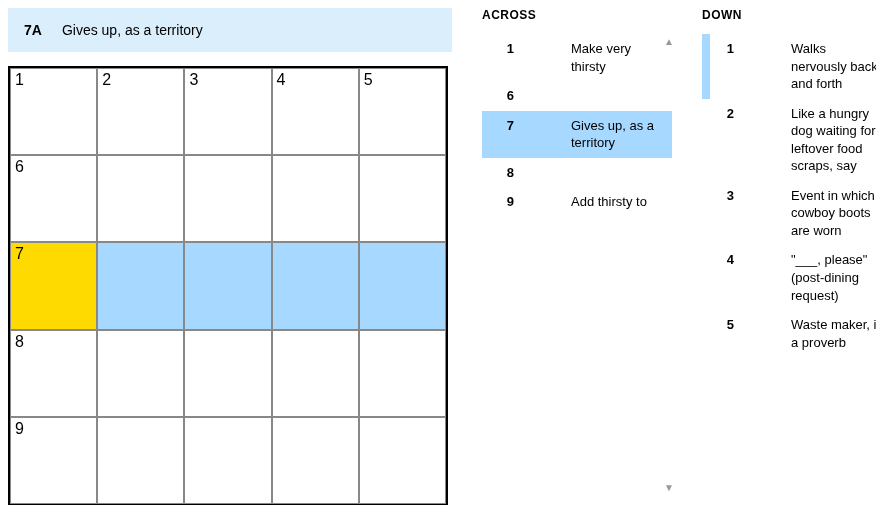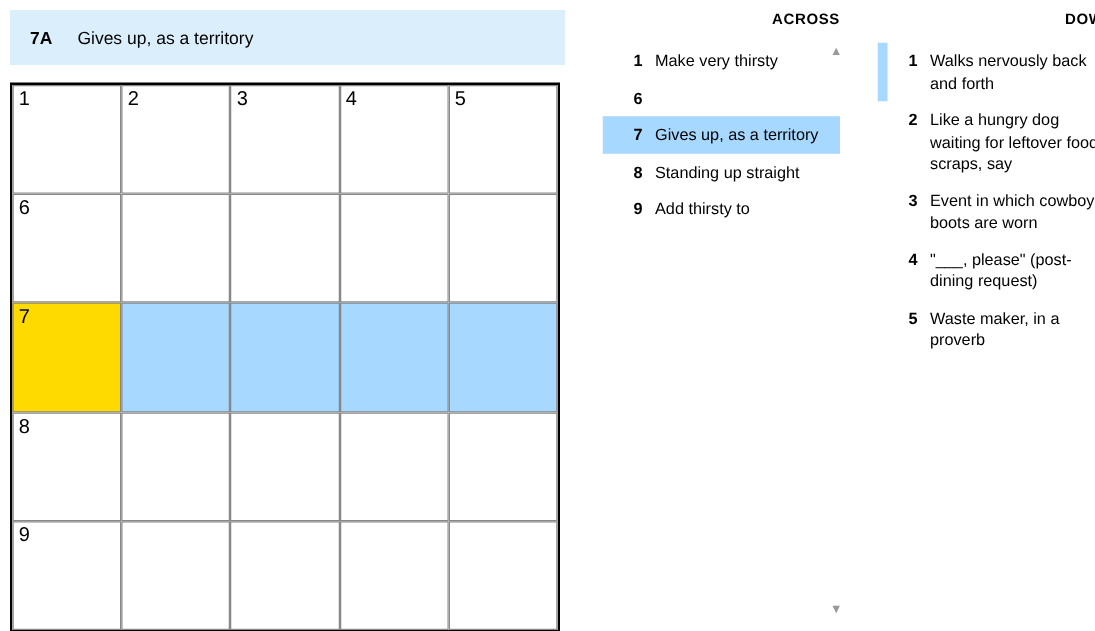--- a/index.html
+++ b/index.html
@@ -63,21 +63,20 @@
     width: 190px;
     flex-shrink: 0;
     position: relative;
   }
   .clue-header {
     font-weight: bold;
     font-size: 12px;
     letter-spacing: 0.5px;
     padding: 0 0 8px 0;
     margin-bottom: 4px;
-    text-align: right;
   }
   .clue-list-wrap {
     position: relative;
     height: 460px;
   }
   .clue-list {
     list-style: none;
     margin: 0;
     padding: 0;
     height: 100%;
@@ -99,20 +98,21 @@
   }
   .clue-item-num {
     width: 16px;
     text-align: right;
     font-weight: bold;
     flex-shrink: 0;
     font-size: 13px;
   }
   .clue-item-text {
     font-size: 13px;
+    margin-left: 47px;
   }
   .scroll-arrow {
     position: absolute;
     right: -4px;
     width: 14px;
     height: 14px;
     font-size: 10px;
     color: #999;
     display: flex;
     align-items: center;
@@ -189,21 +189,20 @@
           </li>
           <li class="clue-item">
             <span class="clue-item-num">6</span>
           </li>
           <li class="clue-item selected">
             <span class="clue-item-num">7</span>
             <span class="clue-item-text">Gives up, as a territory</span>
           </li>
           <li class="clue-item">
             <span class="clue-item-num">8</span>
-            <span class="clue-item-text">Standing up straight</span>
           </li>
           <li class="clue-item">
             <span class="clue-item-num">9</span>
             <span class="clue-item-text">Add thirsty to</span>
           </li>
         </ul>
       <span class="scroll-arrow down">▼</span>
     </div>
   </div>
 

